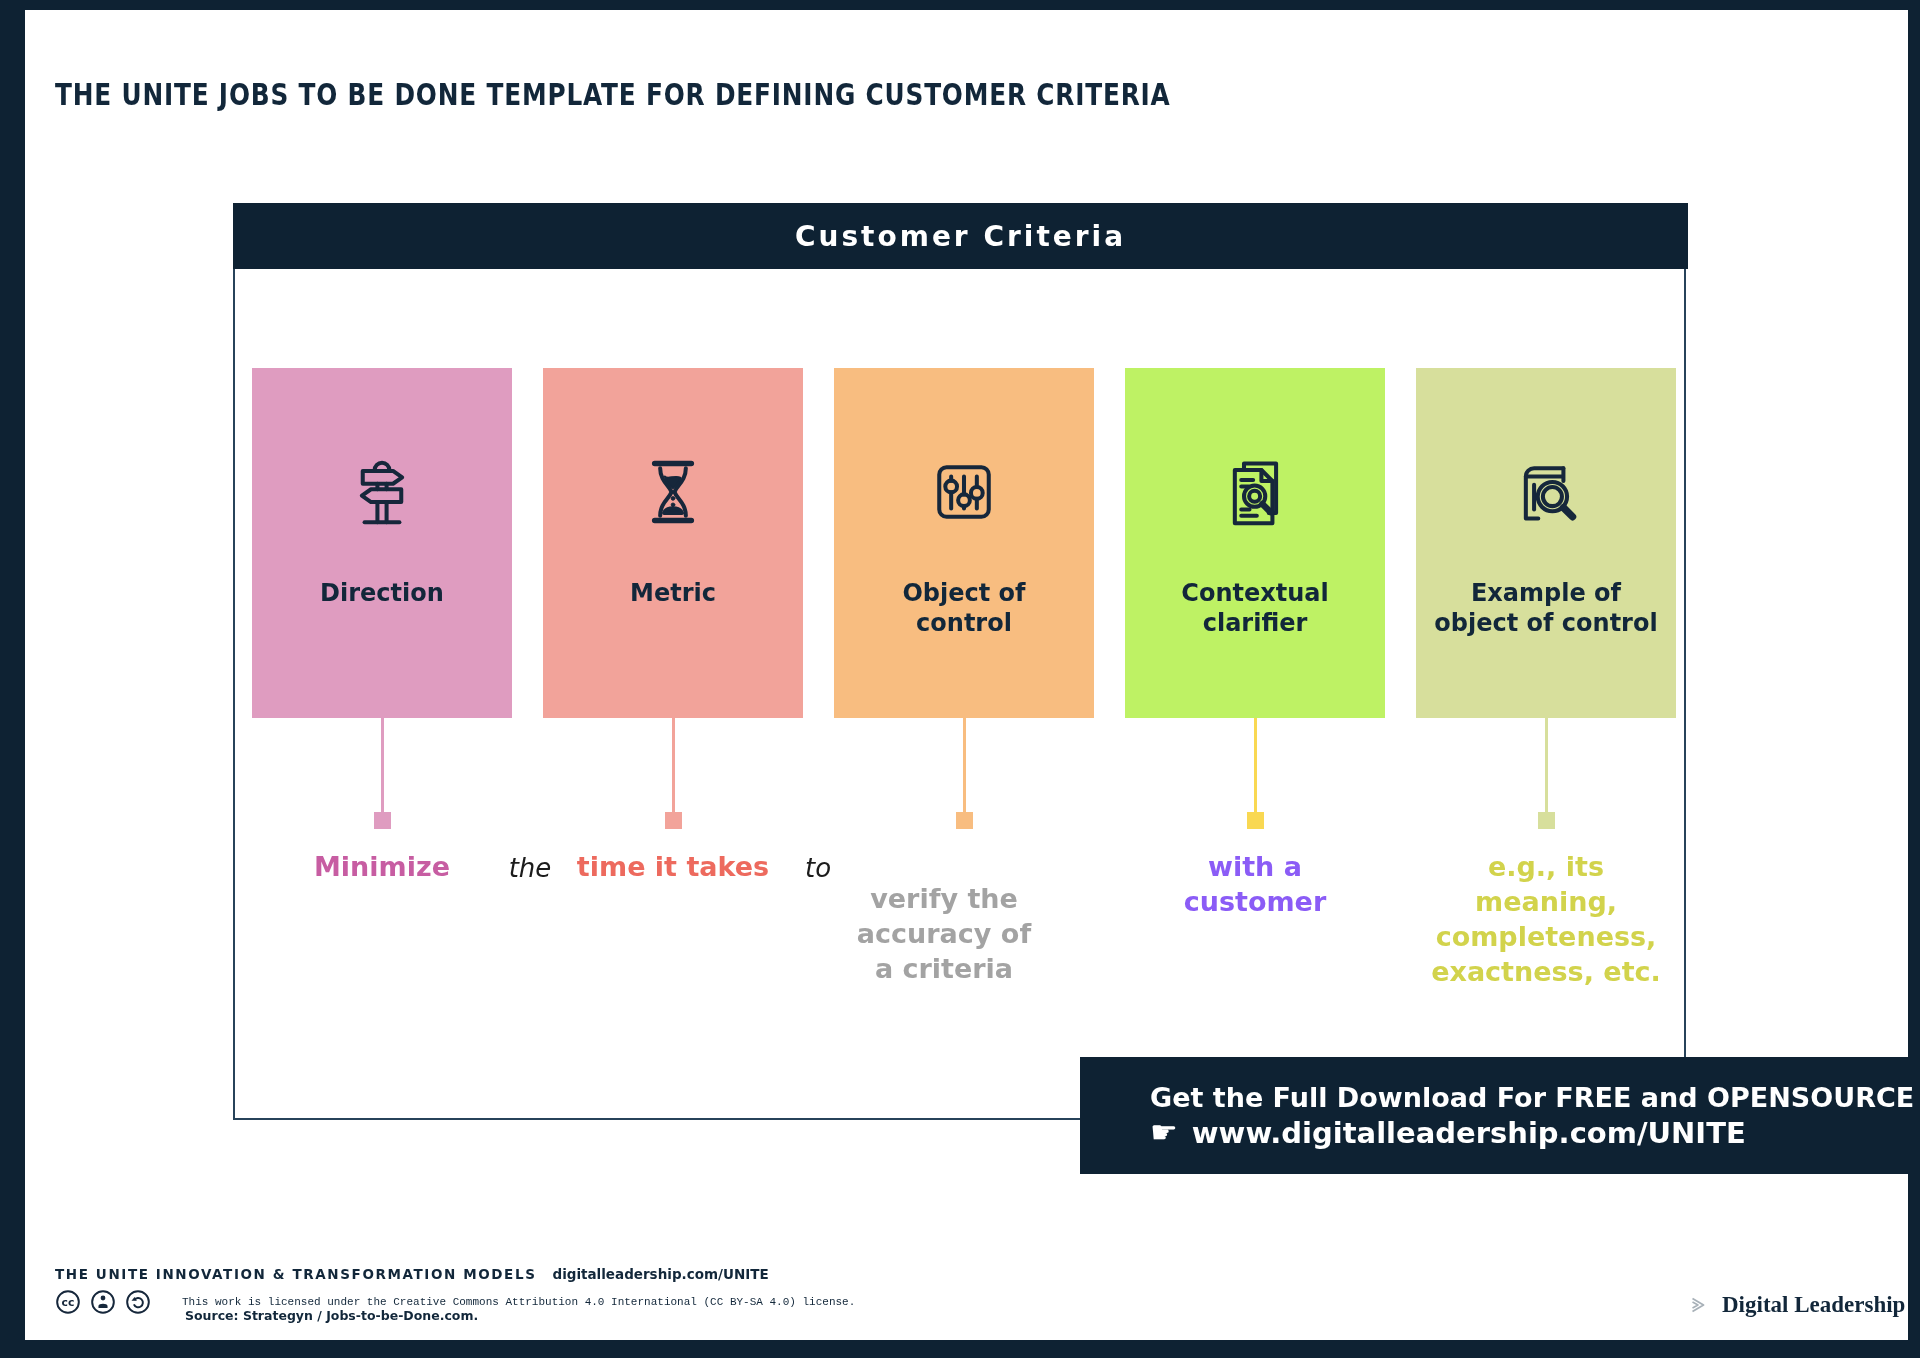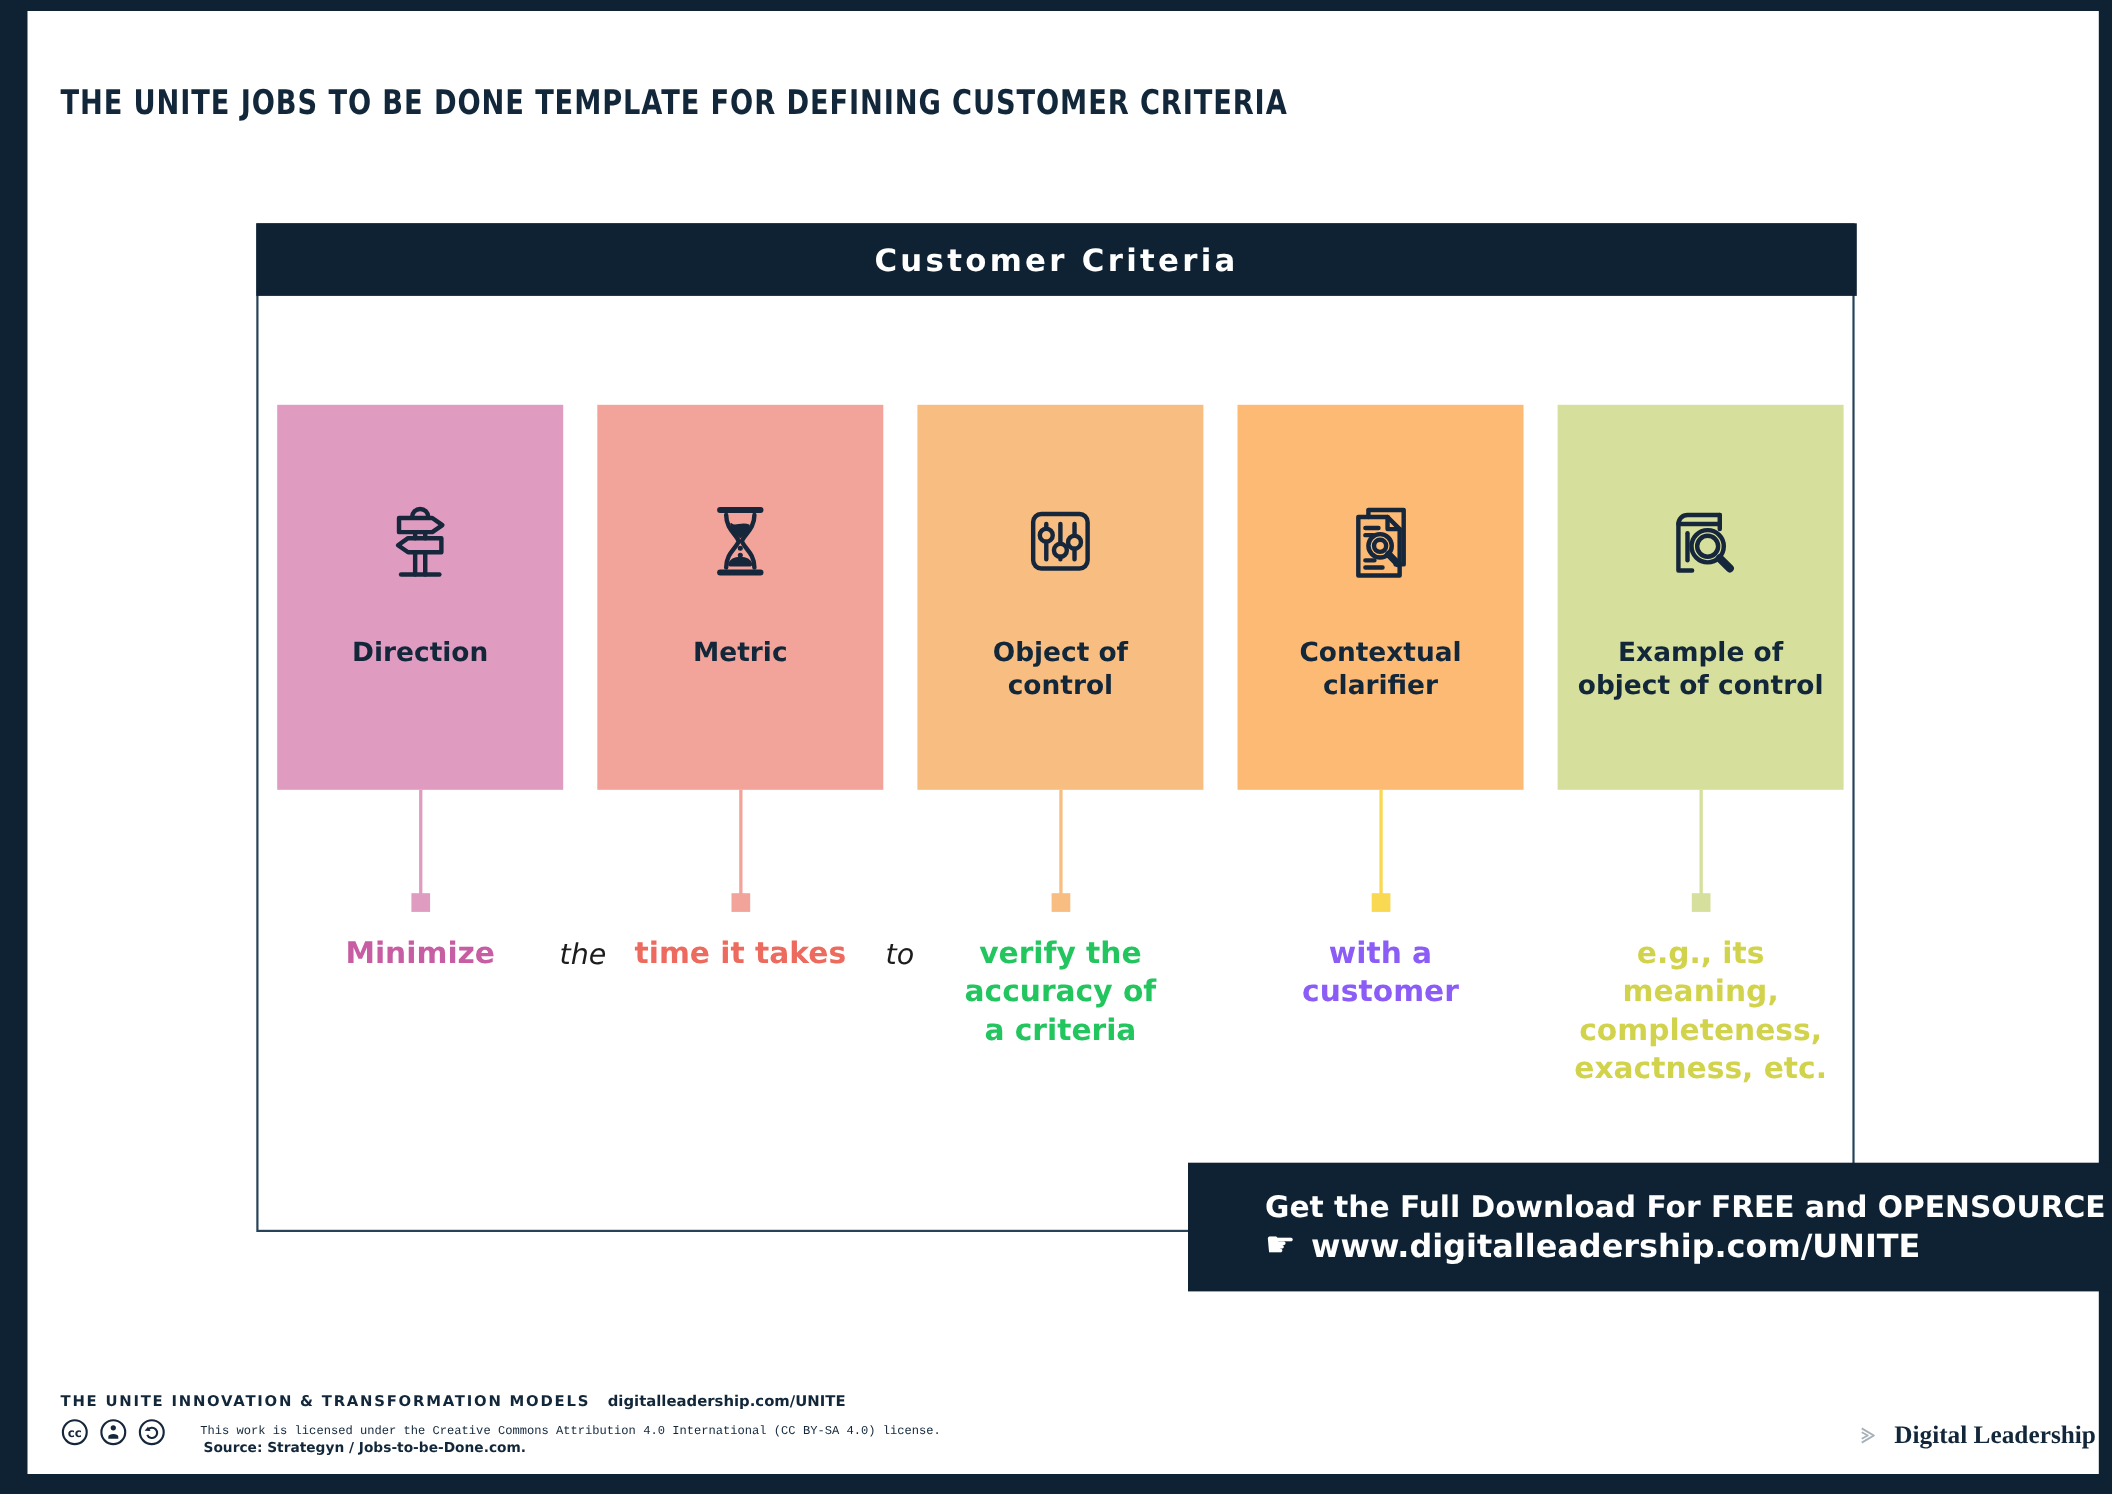--- a/index.html
+++ b/index.html
@@ -88,21 +88,21 @@
       <circle cx="17" cy="21" r="3.2"></circle>
       <path d="M24 15.5 V25.3 M24 31.7 V33"></path>
       <circle cx="24" cy="28.5" r="3.2"></circle>
       <path d="M31 15.5 V21.3 M31 27.7 V33"></path>
       <circle cx="31" cy="24.5" r="3.2"></circle>
     </svg>
     <div class="card-label">Object of
 control</div>
   </div>
 
-  <div class="card" style="left: 1125px; background-color: #fdba74;">
+  <div class="card" style="left: 1125px; background-color: #bef264;">
     <svg class="card-icon" viewBox="0 0 48 48" fill="none" stroke-width="2.2" stroke-linecap="round" stroke-linejoin="round">
       <path d="M18 12 V8.5 H35.5 V35.5 H31.5"></path>
       <path d="M13 12 H27.5 L33.5 18 V41 H13 Z"></path>
       <path d="M27.5 12 V18 H33.5"></path>
       <path d="M16.5 17.5 H23 M16.5 21 H20.5 M16.5 33.5 H21 M16.5 37 H25"></path>
       <circle cx="23.8" cy="26.3" r="5.8"></circle>
       <circle cx="23.8" cy="26.3" r="3"></circle>
       <path d="M28 30.5 L32.5 35" stroke-width="3.5"></path>
     </svg>
     <div class="card-label">Contextual
@@ -130,21 +130,21 @@
   <div class="drop-square" style="left: 374px; background-color: rgb(223, 156, 192);"></div>
   <div class="drop-square" style="left: 665px; background-color: rgb(242, 163, 154);"></div>
   <div class="drop-square" style="left: 956px; background-color: rgb(248, 189, 128);"></div>
   <div class="drop-square" style="left: 1247px; background-color: rgb(249, 216, 82);"></div>
   <div class="drop-square" style="left: 1538px; background-color: rgb(215, 223, 156);"></div>
 
   <div class="frag" style="left: 262px; color: rgb(199, 93, 162);">Minimize</div>
   <div class="conn-word" style="left:530px">the</div>
   <div class="frag" style="left: 553px; color: rgb(237, 106, 94);">time it takes</div>
   <div class="conn-word" style="left:818px">to</div>
-  <div class="frag" style="left: 844px; color: #22c55e;">verify the
+  <div class="frag" style="left: 824px; color: #a3a3a3; margin-top: 32px;">verify the
 accuracy of
 a criteria</div>
   <div class="frag" style="left: 1135px; color: #8b5cf6;">with a customer</div>
   <div class="frag" style="left: 1426px; color: rgb(210, 211, 76);">e.g., its meaning,
 completeness,
 exactness, etc.</div>
 
   <div class="cta">
     <div class="cta-line1">Get the Full Download For FREE and OPENSOURCE</div>
     <div class="cta-line2">

